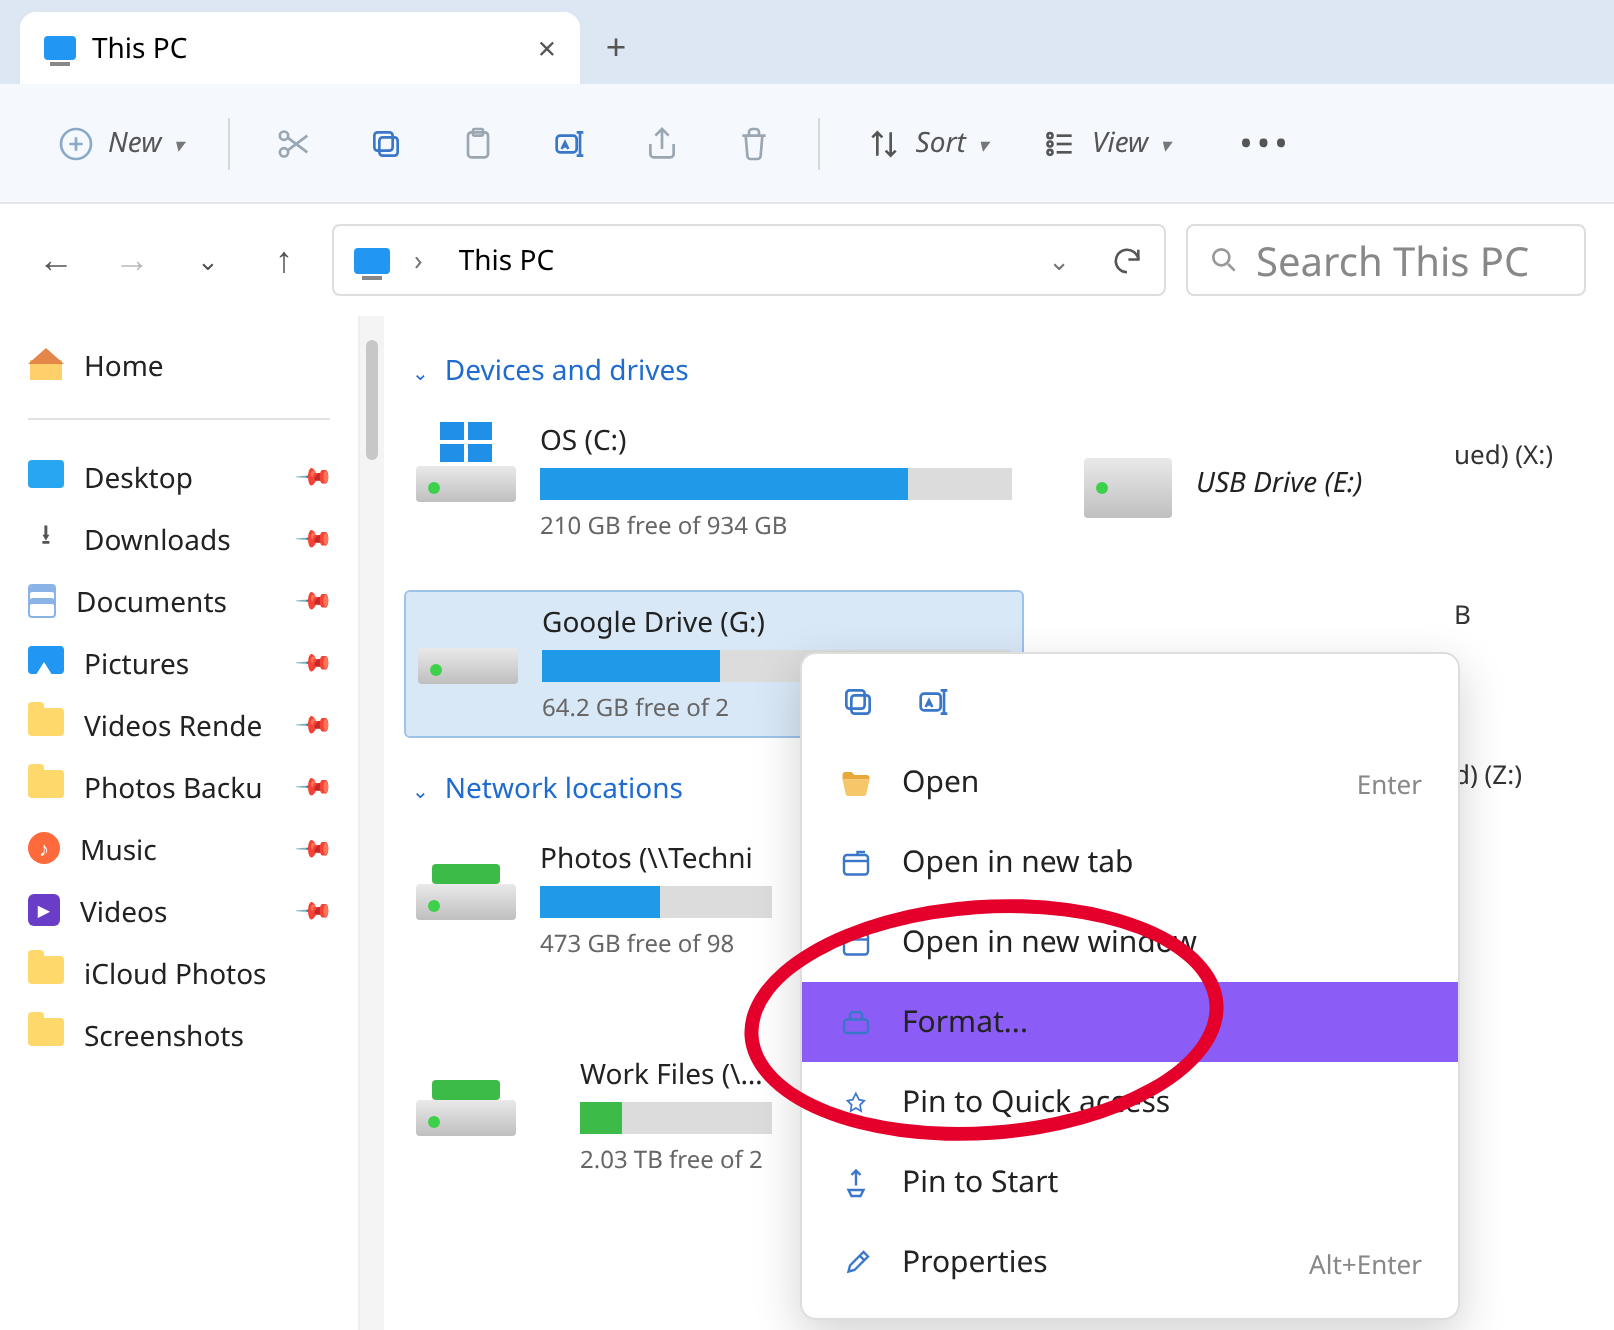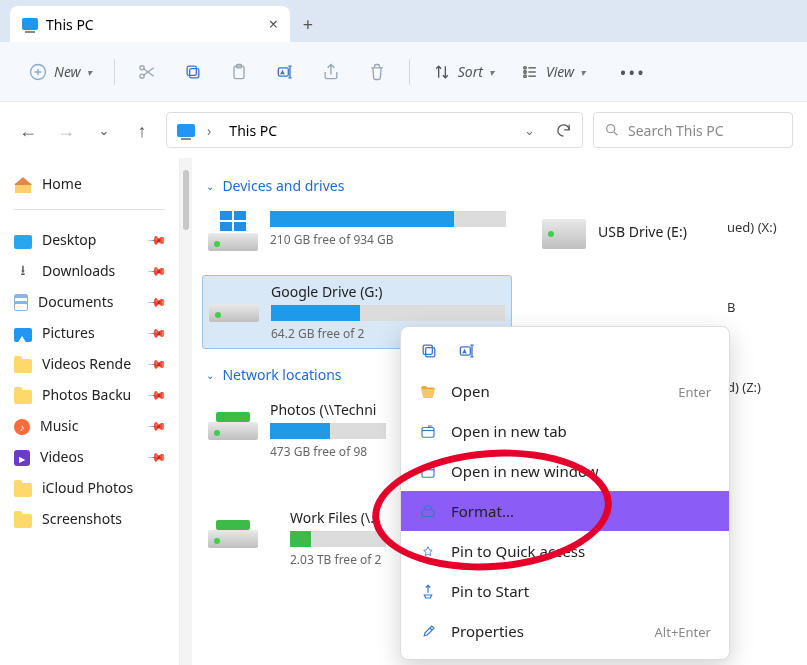--- a/index.html
+++ b/index.html
@@ -21,26 +21,26 @@
 .chev-down { font-size:10px; color:#777; }
 
 
 .navrow { height: 56px; display:flex; align-items:center; padding: 0 14px; gap: 10px; }
 .navrow .arrow { width:28px; text-align:center; color:#555; font-size:18px; }
 .addressbar { flex:1; height:36px; border:1px solid #ddd; border-radius:4px; display:flex; align-items:center; padding:0 10px; gap:12px; font-size:14px; }
 .addressbar .pcicon { width:18px; height:13px; background:#2196f3; border-radius:2px; position:relative; }
 .addressbar .pcicon::after { content:""; position:absolute; bottom:-3px; left:4px; width:10px; height:2px; background:#888;}
 .addressbar .crumb-chev { color:#777; margin-right:6px; }
 .addressbar .spacer { flex:1; }
-.searchbox { width:200px; height:36px; border:1px solid #ddd; border-radius:4px; display:flex; align-items:center; padding:0 10px; gap:8px; color:#888; font-size:14px; }
+.searchbox { width:200px; height:36px; border:1px solid #ddd; border-radius:4px; display:flex; align-items:center; padding:0 10px; gap:8px; color:#888; font-size:20px; }
 
 
 .body { display:flex; height: calc(665px - 42px - 60px - 56px); }
 .sidebar { width:180px; padding:10px 6px; border-right:1px solid #eee; }
-.side-item { display:flex; align-items:flex-end; gap:10px; padding:6px 8px; font-size:14px; color:#222; border-radius:4px; position:relative; }
+.side-item { display:flex; align-items:flex-start; gap:10px; padding:6px 8px; font-size:14px; color:#222; border-radius:4px; position:relative; }
 .side-item .pin { margin-left:auto; color:#888; font-size:12px; transform:rotate(45deg); }
 .side-sep { height:1px; background:#e2e2e2; margin:10px 8px 14px; }
 .folder-ico { width:18px; height:14px; background:#ffd86b; border-radius:2px; position:relative; }
 .folder-ico::before{ content:""; position:absolute; top:-3px; left:0; width:8px; height:4px; background:#ffd86b; border-radius:2px 2px 0 0;}
 .home-ico { width:18px; height:16px; position:relative; }
 .home-ico::before{content:"";position:absolute;top:6px;left:1px;width:16px;height:10px;background:#ffcf6a;}
 .home-ico::after{content:"";position:absolute;top:0;left:0;width:0;height:0;border-left:9px solid transparent;border-right:9px solid transparent;border-bottom:8px solid #e3864a;}
 .blue-ico{width:18px;height:14px;background:#29a6f0;border-radius:2px;}
 .dl-ico{width:18px;height:16px;display:flex;align-items:center;justify-content:center;color:#555;}
 .doc-ico{width:14px;height:17px;background:#fff;border:1px solid #8ab4e8;border-radius:2px;box-shadow:inset 0 3px 0 #8ab4e8, inset 0 6px 0 #fff, inset 0 9px 0 #8ab4e8;}
@@ -67,21 +67,21 @@
 .usb-ico{width:44px;height:30px;background:linear-gradient(#e9e9e9,#bfbfbf);border-radius:2px;position:relative;margin-top:6px;}
 .usb-ico::after{content:"";position:absolute;left:6px;top:12px;width:6px;height:6px;background:#3dd04a;border-radius:50%;}
 .drive-body{flex:1;min-width:0;}
 .drive-name{font-size:14px;color:#222;margin-bottom:4px;white-space:nowrap;overflow:hidden;text-overflow:ellipsis;}
 .bar{height:16px;background:#dcdcdc;position:relative;margin-bottom:4px;}
 .bar-fill{height:100%;background:#1f9ae8;}
 .bar-fill.green{background:#3dbb48;}
 .drive-free{font-size:12px;color:#666;white-space:nowrap;overflow:hidden;text-overflow:ellipsis;}
 
 .usb-simple{display:flex;gap:12px;align-items:center;width:250px;}
-.usb-simple .drive-name{margin:0;}
+.usb-simple .drive-name{margin:0;font-style:italic;}
 
 .rightcol{position:absolute;right:12px;top:48px;width:70px;}
 .rightcol .stub{height:42px;display:flex;align-items:center;font-size:13px;color:#333;padding-left:2px;white-space:nowrap;margin-bottom:38px;}
 
 
 .ctxmenu { position:absolute; left:400px; top:326px; width:330px; background:#fff; border:1px solid #ddd; border-radius:8px; box-shadow:0 8px 24px rgba(0,0,0,0.18); padding:8px 0; z-index:50; }
 .ctx-icons { display:flex; gap:18px; padding:6px 18px 10px; }
 .ctx-icons svg{width:20px;height:20px;color:#3a77c9;}
 .ctx-item { display:flex; align-items:flex-end; gap:14px; padding:10px 18px; font-size:15px; color:#222; }
 .ctx-item.hover { background:#8b5cf6; }
@@ -274,20 +274,21 @@
         <div class="drive-ico">
             <div class="winlogo">
               <span></span>
               <span></span>
               <span></span>
               <span></span>
             </div>
             <div class="hdd"></div>
           </div>
         <div class="drive-body">
+          <div class="drive-name">OS (C:)</div>
           <div class="bar">
               <div class="bar-fill" style="width:78%"></div>
             </div>
           <div class="drive-free">210 GB free of 934 GB</div>
         </div>
       </div>
 
       <div class="usb-simple">
         <div class="usb-ico"></div>
         <div class="drive-name">USB Drive (E:)</div>

